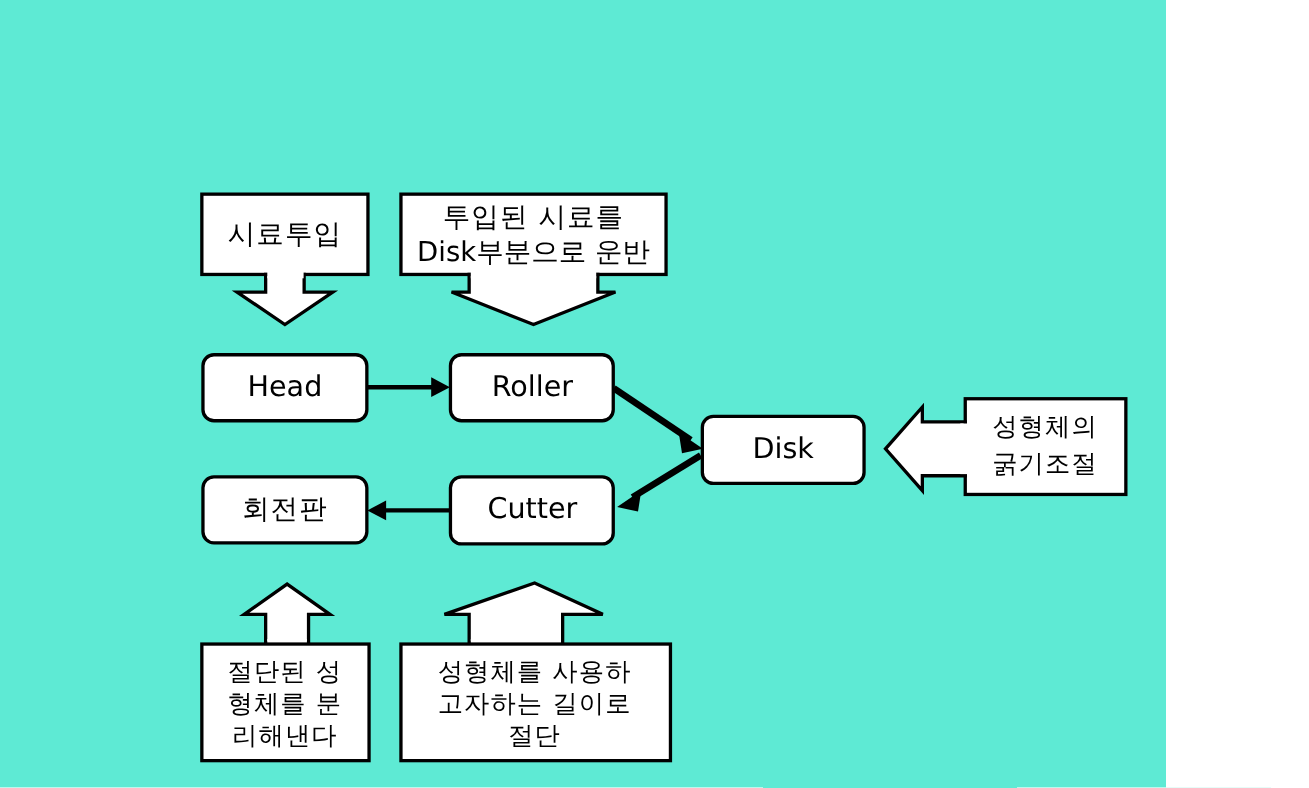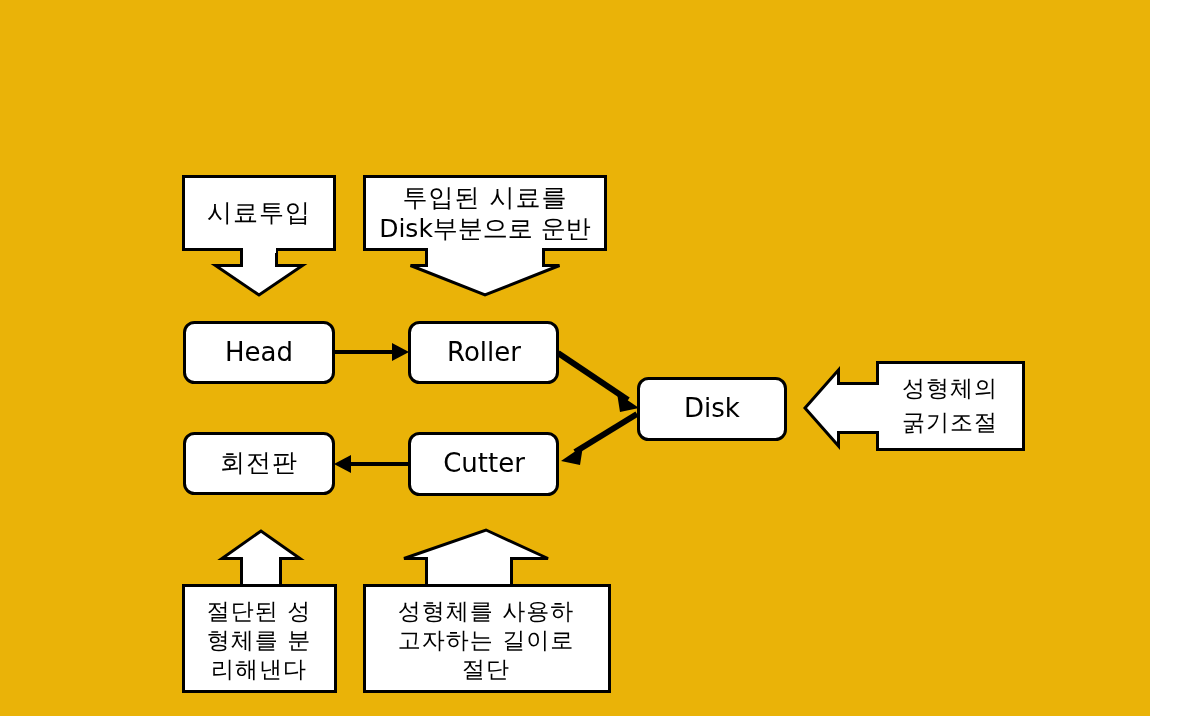--- a/index.html
+++ b/index.html
@@ -7,23 +7,23 @@
     margin: 0;
     padding: 0;
     background: #ffffff;
   }
   body {
     font-family: "DejaVu Sans", "Liberation Sans", sans-serif;
     color: #000000;
   }
   #canvas {
     position: relative;
-    width: 1150px;
+    width: 1060px;
     height: 716px;
-    background: #eab308;
+    background: #5eead4;
     overflow: hidden;
   }
   #diagram-svg {
     position: absolute;
     left: 0;
     top: 0;
     width: 1190px;
     height: 716px;
   }
   .node-shape {

